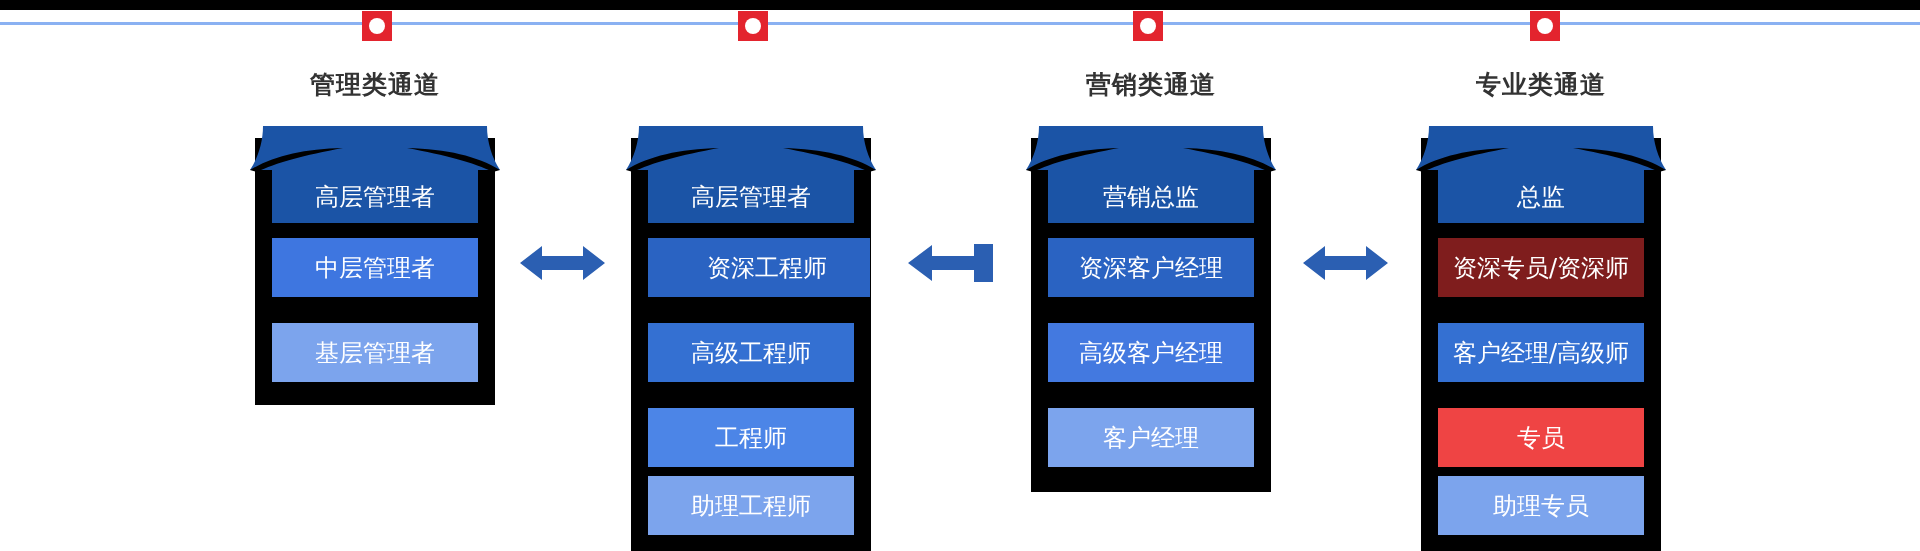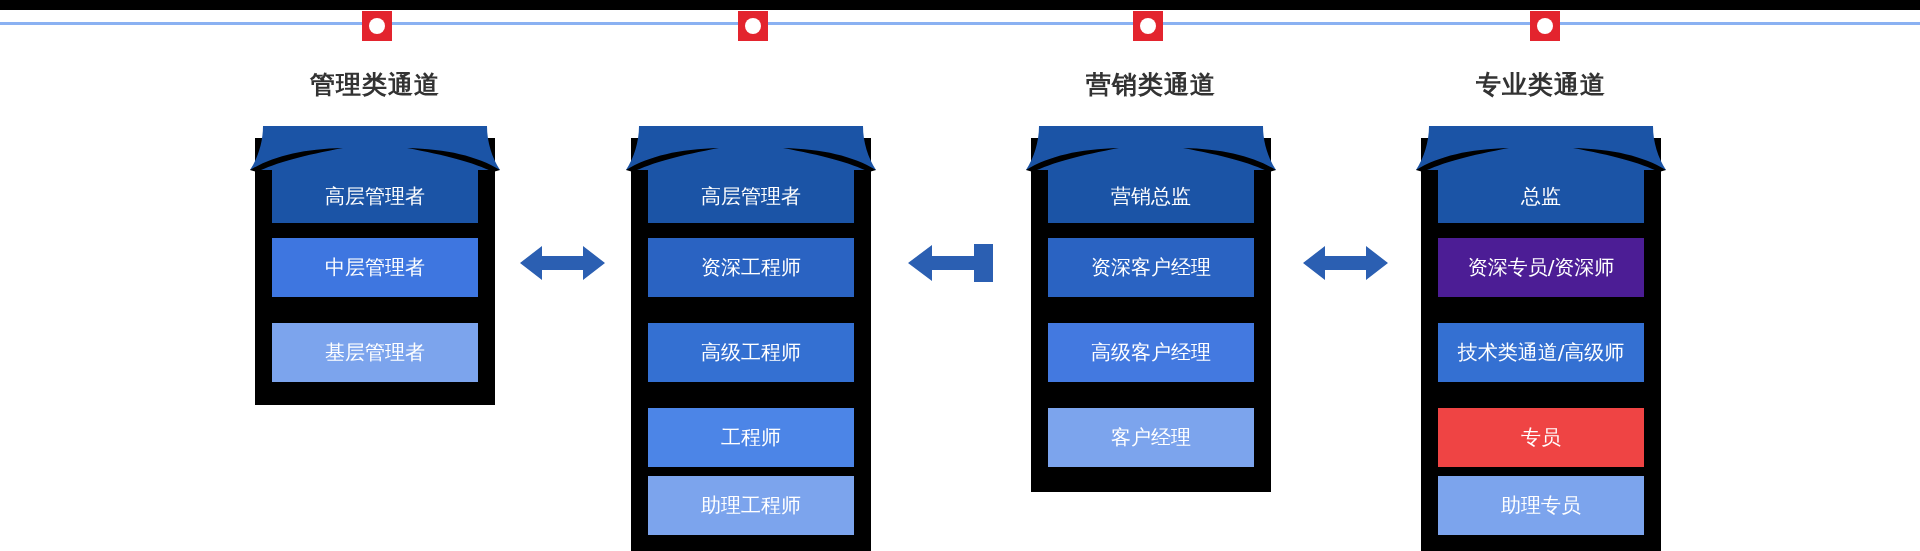--- a/index.html
+++ b/index.html
@@ -22,21 +22,21 @@
   }
   .ladder-frame{position:absolute;left:10px;top:78px;width:240px;background:#000;}
   .c1 .ladder-frame{height:267px}
   .c2 .ladder-frame{height:430px}
   .c3 .ladder-frame{height:354px}
   .c4 .ladder-frame{height:430px}
   .cap{position:absolute;left:0;top:62px;width:260px;height:52px;}
   .level{
     position:absolute;left:27px;width:206px;height:59px;
     display:flex;align-items:center;justify-content:center;
-    color:#fff;font-size:20px;white-space:nowrap;
+    color:#fff;font-size:24px;white-space:nowrap;
   }
   .lv1{top:110px;height:53px}
   .lv2{top:178px}
   .lv3{top:263px}
   .lv4{top:348px}
   .lv5{top:416px}
   
   .arrow{position:absolute;}
   .a1{left:520px;top:246px;width:85px;height:34px;}
   .a2{left:908px;top:244px;width:85px;height:38px;}
@@ -84,21 +84,21 @@
   <div class="channel c2">
     <div class="ladder-frame"></div>
     <svg class="cap" viewBox="0 0 260 52">
       <path d="M18,4 L242,4 C242,20 247,36 255,48 L5,48 C13,36 18,20 18,4 Z" fill="#1b54a6"></path>
       <path d="M5,48 C28,34 58,27 98,26 C60,33 30,41 12,50 Z" fill="#000000"></path>
       <path d="M255,48 C232,34 202,27 162,26 C200,33 230,41 248,50 Z" fill="#000000"></path>
     </svg>
     <div class="level lv1" style="background-color: rgb(27, 84, 166);">
         <span>高层管理者</span>
       </div>
-    <div class="level lv2" style="background-color: rgb(42, 99, 194);">
+    <div class="level lv2" style="background-color: rgb(42, 99, 194); padding-left: 16px;">
         <span>资深工程师</span>
       </div>
     <div class="level lv3" style="background-color: rgb(52, 112, 210);">
         <span>高级工程师</span>
       </div>
     <div class="level lv4" style="background-color: rgb(76, 133, 231); text-align: right;">
         <span>工程师</span>
       </div>
     <div class="level lv5" style="background-color: rgb(124, 164, 237);">
         <span>助理工程师</span>
@@ -131,25 +131,25 @@
     <div class="channel-title">专业类通道</div>
     <div class="ladder-frame"></div>
     <svg class="cap" viewBox="0 0 260 52">
       <path d="M18,4 L242,4 C242,20 247,36 255,48 L5,48 C13,36 18,20 18,4 Z" fill="#1b54a6"></path>
       <path d="M5,48 C28,34 58,27 98,26 C60,33 30,41 12,50 Z" fill="#000000"></path>
       <path d="M255,48 C232,34 202,27 162,26 C200,33 230,41 248,50 Z" fill="#000000"></path>
     </svg>
     <div class="level lv1" style="background-color: rgb(27, 84, 166);">
         <span>总监</span>
       </div>
-    <div class="level lv2" style="background-color: #4c1d95;">
+    <div class="level lv2" style="background-color: #7f1d1d;">
         <span>资深专员/资深师</span>
       </div>
     <div class="level lv3" style="background-color: rgb(52, 112, 210);">
-        <span>技术类通道/高级师</span>
+        <span>客户经理/高级师</span>
       </div>
     <div class="level lv4" style="background-color: #ef4444;">
         <span>专员</span>
       </div>
     <div class="level lv5" style="background-color: rgb(124, 164, 237);">
         <span>助理专员</span>
       </div>
   </div>
 
   <svg class="arrow a1" viewBox="0 0 85 34">

